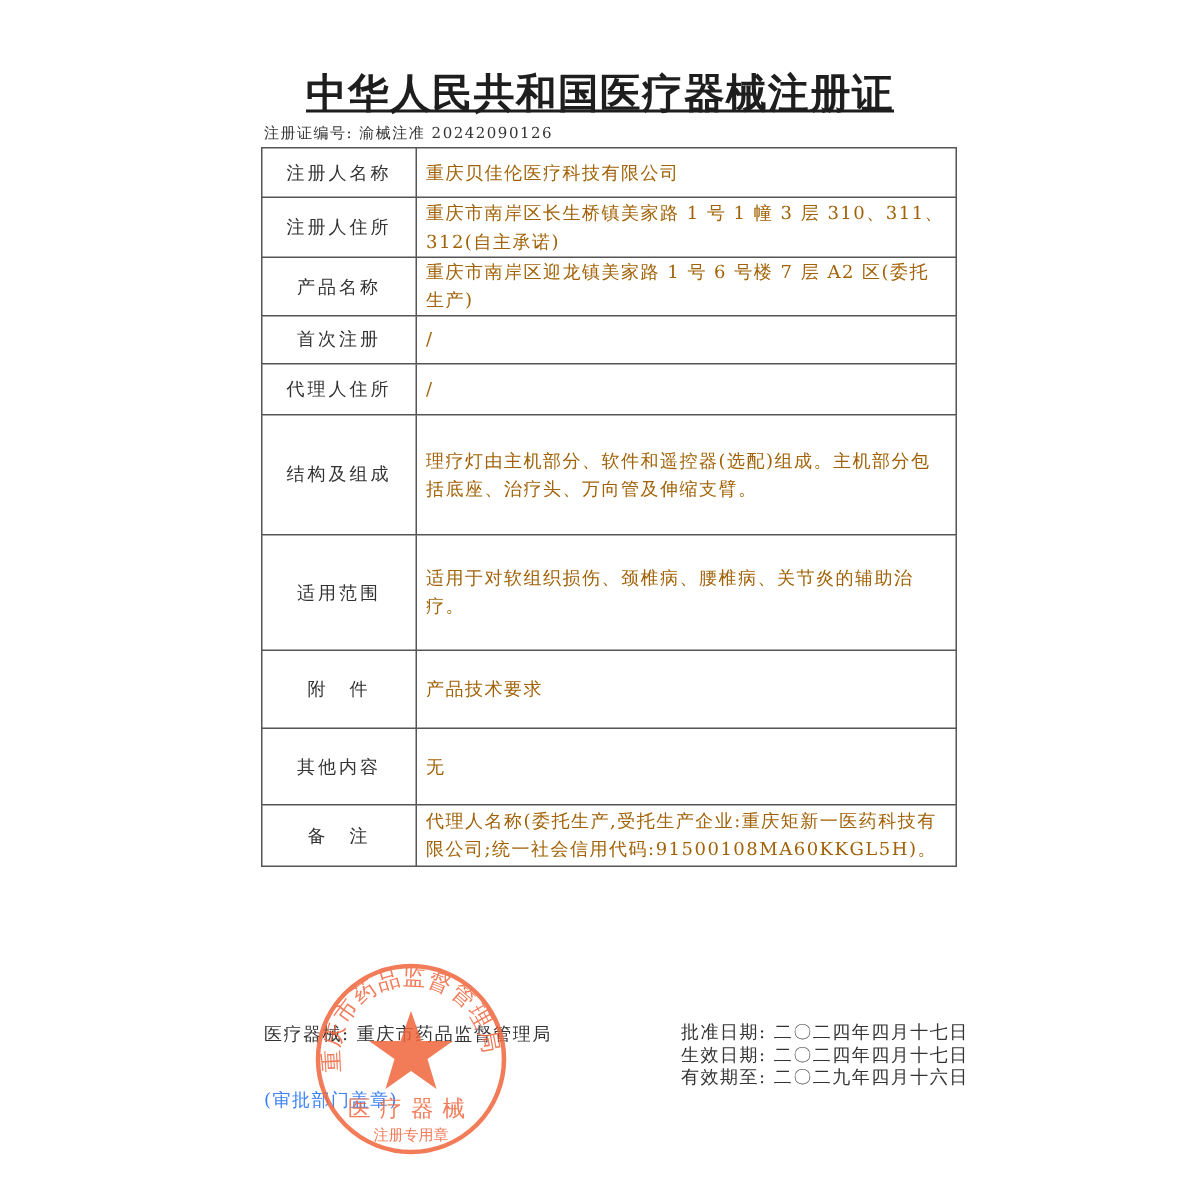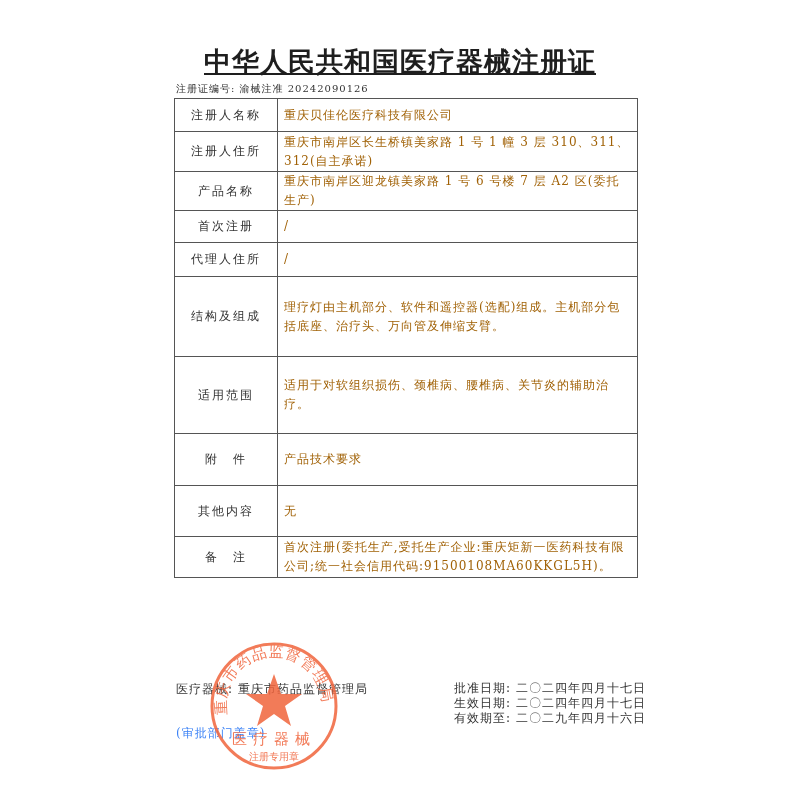--- a/index.html
+++ b/index.html
@@ -62,21 +62,21 @@
   <tr style="height:52px">
     <td class="lbl">附　件</td>
     <td class="val">产品技术要求</td>
   </tr>
   <tr style="height:51px">
     <td class="lbl">其他内容</td>
     <td class="val">无</td>
   </tr>
   <tr style="height:41px">
     <td class="lbl">备　注</td>
-    <td class="val">首次注册(委托生产,受托生产企业:重庆矩新一医药科技有限公司;统一社会信用代码:91500108MA60KKGL5H)。</td>
+    <td class="val">代理人名称(委托生产,受托生产企业:重庆矩新一医药科技有限公司;统一社会信用代码:91500108MA60KKGL5H)。</td>
   </tr>
 </tbody>
   </table>
 
 <div class="footer-left">
   <span>医疗器械:</span>
   <span>重庆市药品监督管理局</span>
 </div>
 
 <div class="footer-seal-note">(审批部门盖章)</div>

